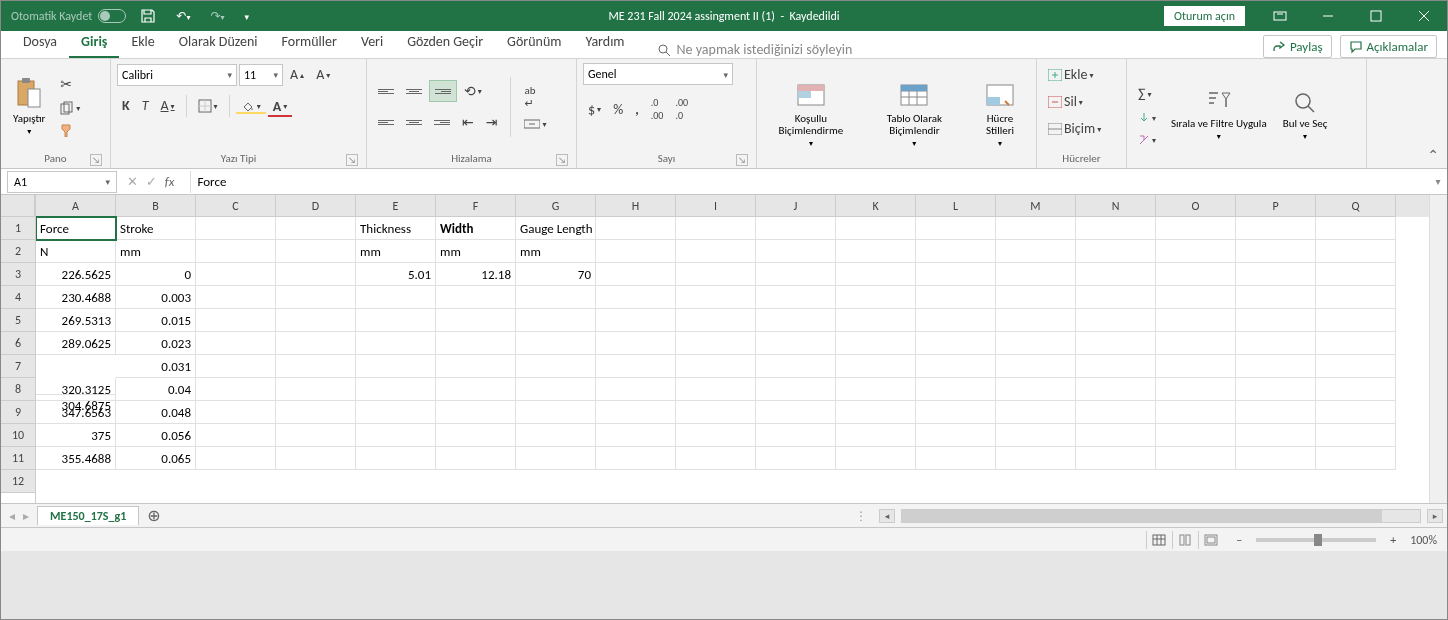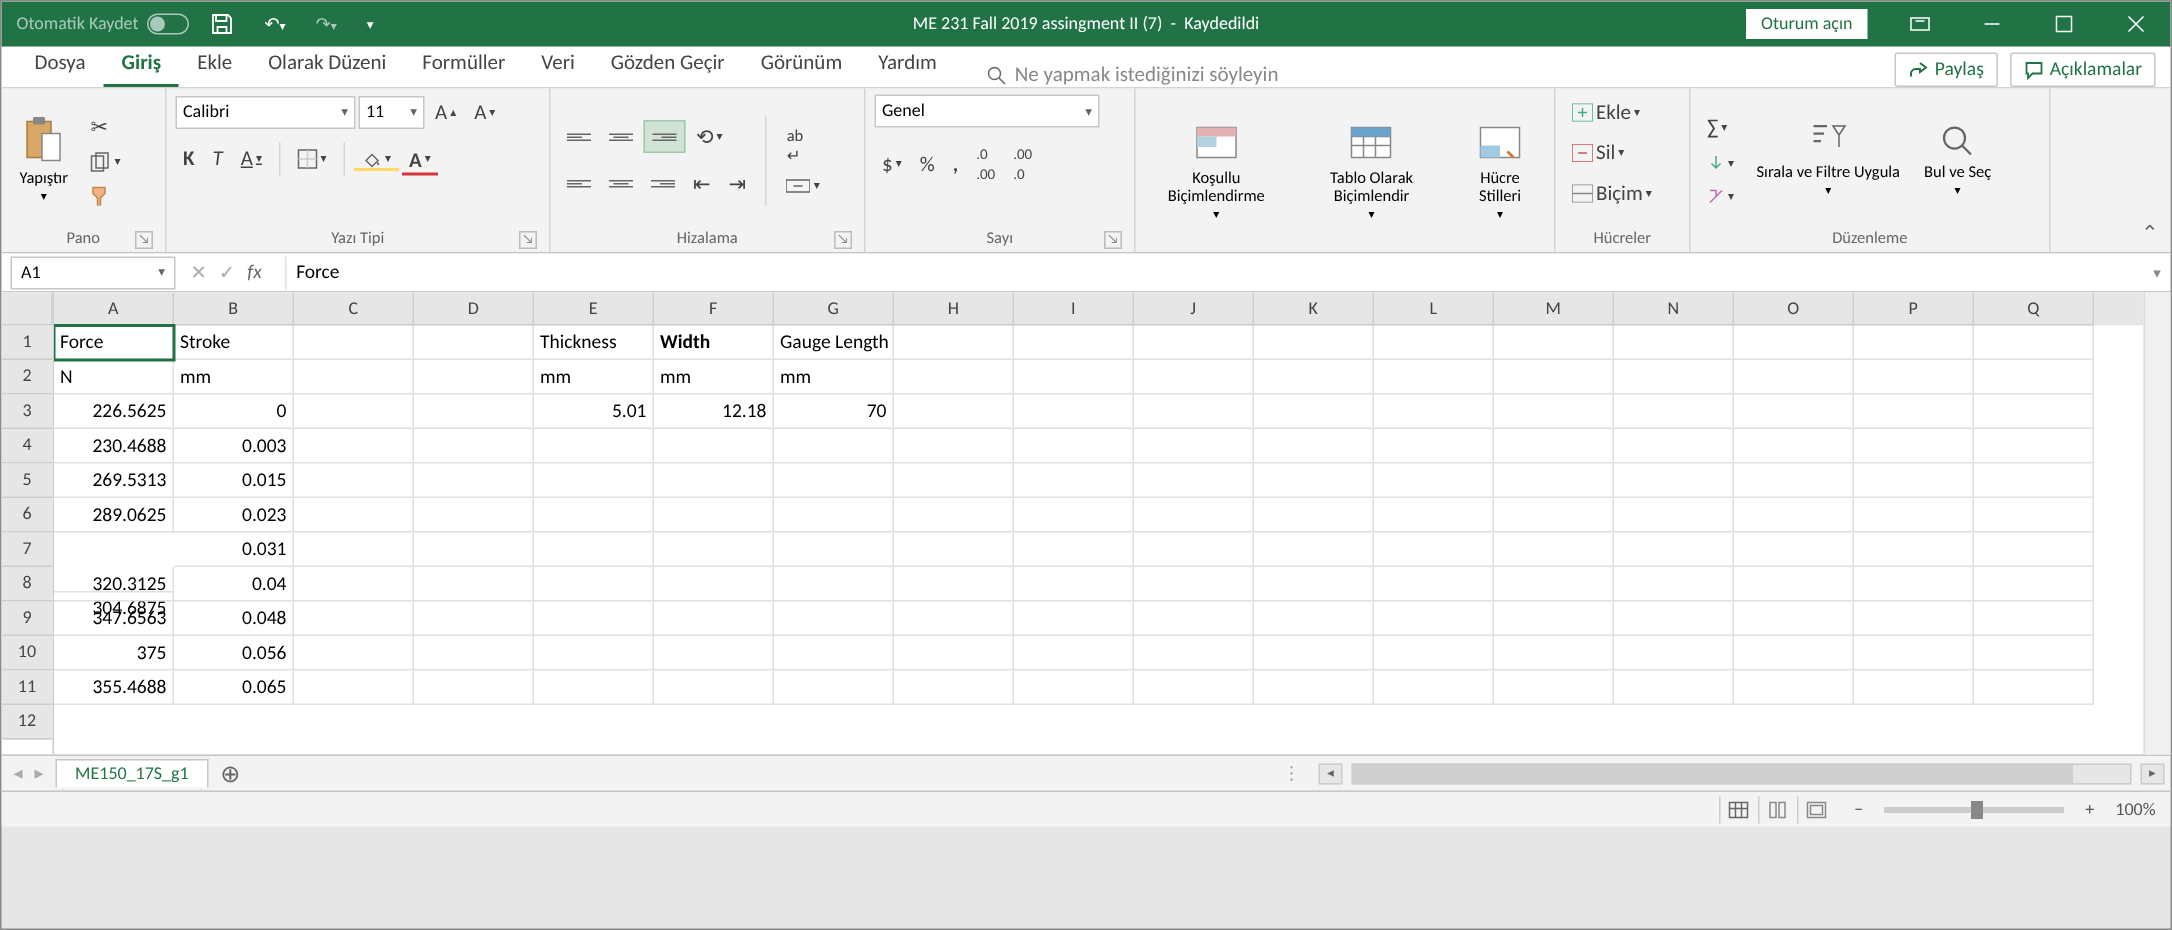--- a/index.html
+++ b/index.html
@@ -75,21 +75,21 @@
 .gridrow { display: flex; height: 23px; }
 .cell { border-right: 1px solid #e0e0e0; border-bottom: 1px solid #e0e0e0; font-size: 13px; padding: 0 4px; line-height: 23px; white-space: nowrap; overflow: visible; }
 .cell.num { text-align: right; }
 .cell.selected { outline: 2px solid #217346; outline-offset: -1px; background:#fff; z-index:2; position:relative;}
 .vscroll-track{width:18px; background:#f0f0f0; border-left:1px solid #ddd;}
 
 
 .sheettabs { background: #f3f3f3; height: 24px; display: flex; align-items: center; border-top: 1px solid #c6c6c6; font-size: 12px; }
 .st-nav { padding: 0 8px; color: #aaa; display:flex; gap:8px;}
 .st-nav span{cursor:pointer;}
-.sheet-tab { background: #fff; border: 1px solid #c6c6c6; border-bottom: none; padding: 2px 12px; color: #217346; font-weight: 400; cursor: pointer; }
+.sheet-tab { background: #fff; border: 1px solid #c6c6c6; border-bottom: none; padding: 2px 12px; color: #217346; font-weight: 700; cursor: pointer; }
 .addsheet { padding: 0 8px; color: #666; font-size: 16px; cursor: pointer; }
 .hscroll-spacer{flex:1; display:flex; align-items:center; justify-content:flex-end; gap:6px; padding-right:4px;}
 .hscroll-track{width:520px; height:14px; background:#e6e6e6; border:1px solid #ccc; position:relative;}
 .hscroll-thumb{position:absolute; left:0; top:0; height:100%; width:480px; background:#cfcfcf;}
 .hscroll-arrow{width:16px; height:14px; border:1px solid #ccc; background:#e6e6e6; font-size:9px; display:flex; align-items:center; justify-content:center; color:#666; cursor:pointer;}
 .dots{color:#999; padding:0 6px;}
 
 
 .statusbar { background: #f3f3f3; border-top: 1px solid #c6c6c6; height: 24px; display: flex; align-items: center; justify-content: flex-end; gap: 10px; padding: 0 10px; font-size: 12px; color: #555; }
 .view-btns { display: flex; gap: 2px; }
@@ -111,21 +111,21 @@
     <span class="qat-btn">
       <svg width="16" height="16" viewBox="0 0 16 16">
           <path fill="none" stroke="#fff" stroke-width="1.2" d="M2 2h10l2 2v10H2z M4 2v4h7V2 M5 14v-4h6v4"></path>
         </svg>
     </span>
     <span class="qat-btn">↶<span style="font-size:8px;">▾</span></span>
     <span class="qat-btn" style="color:#a9c9ba;">↷<span style="font-size:8px;">▾</span></span>
     <span class="qat-btn" style="font-size:9px;">▾</span>
   </div>
   <div class="tb-center">
-    <span>ME 231 Fall 2019 assingment II (7)</span>
+    <span>ME 231 Fall 2024 assingment II (1)</span>
     <span> &nbsp;-&nbsp; </span>
     <span>Kaydedildi</span>
   </div>
   <div class="tb-right">
     <div class="signin">Oturum açın</div>
     <div class="win-btn">
         <svg width="14" height="14" viewBox="0 0 14 14">
           <rect x="1" y="3" width="12" height="8" fill="none" stroke="#fff"></rect>
           <path d="M4 5h6" stroke="#fff"></path>
         </svg>
@@ -450,21 +450,20 @@
         <span class="ic">
             <svg width="26" height="26" viewBox="0 0 26 26">
               <circle cx="11" cy="11" r="7" fill="none" stroke="#666" stroke-width="1.5"></circle>
               <path d="M16 16l6 6" stroke="#666" stroke-width="1.5"></path>
             </svg>
           </span>
         <span>Bul ve Seç</span>
           <span style="font-size:8px;">▾</span>
       </div>
     </div>
-    <div class="group-label"><span>Düzenleme</span></div>
   </div>
 
   <div class="collapse-ribbon">⌃</div>
 </div>
 
 <div class="fxbar">
   <div class="namebox">
       <span>A1</span>
       <span class="caret">▾</span>
     </div>

